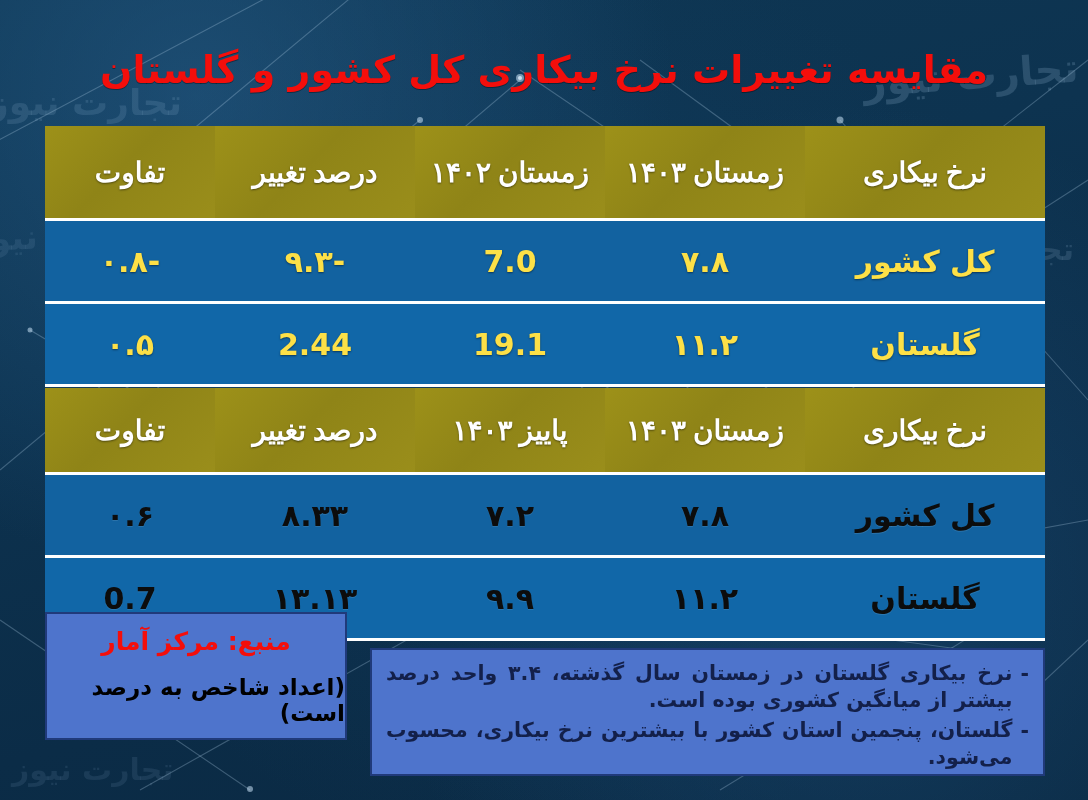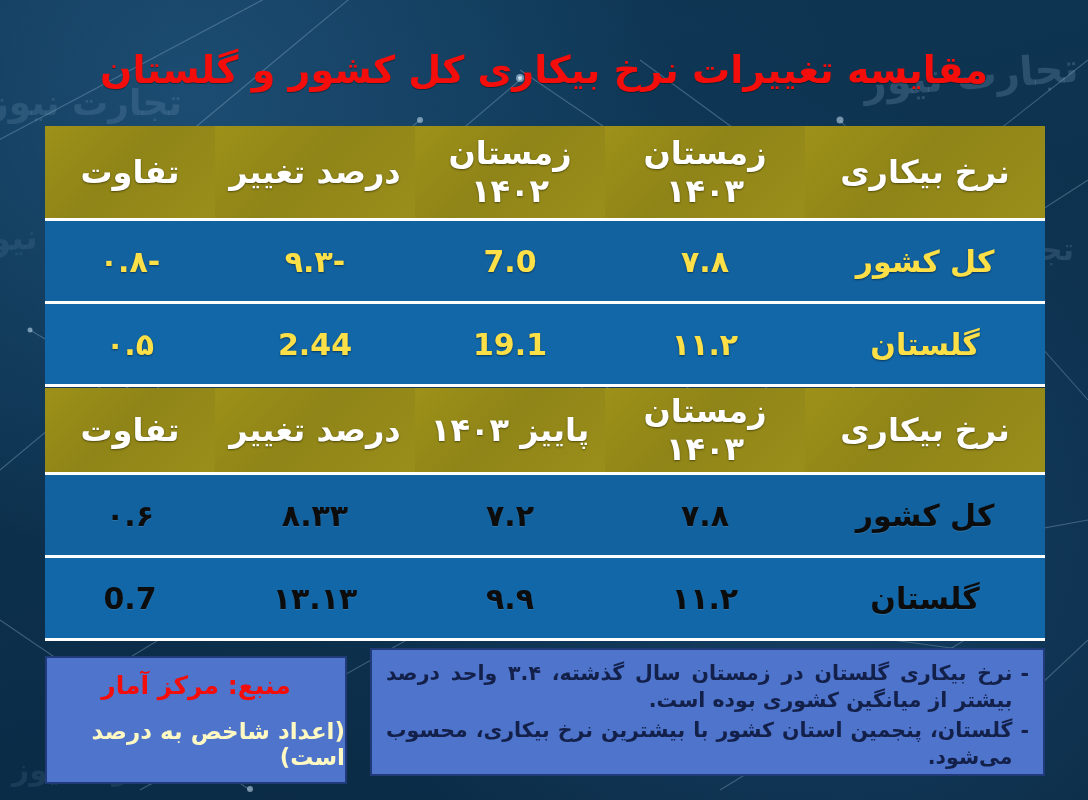--- a/index.html
+++ b/index.html
@@ -69,23 +69,24 @@
     vertical-align:middle;
     font-weight:bold;
     border-bottom:3px solid #ffffff;
   }
   .tbl tr:last-child td{border-bottom:3px solid #ffffff;}
 
   .hdr-row th{
     height:92px;
     background:linear-gradient(135deg,#9d9119 0%,#8f8417 45%,#9a8e1b 100%);
     color:#ffffff;
-    font-size:32px;
+    font-size:28px;
     text-shadow:0 1px 2px rgba(0,0,0,.45);
     position:relative;
+    font-family:Liberation Serif, serif;
   }
   #table-two .hdr-row th{height:84px;}
 
   .data-row td{
     height:80px;
     background:#1262a0;
     font-size:30px;
   }
   .data-row.light td{background:#1167a8;}
   .text-white td{color:#fde047;text-shadow:0 1px 2px rgba(0,0,0,.45);}
@@ -94,31 +95,31 @@
   .col-label{width:240px;}
   .col-a{width:200px;}
   .col-b{width:190px;}
   .col-c{width:200px;}
   .col-d{width:170px;}
 
   .cell-label{font-size:30px;}
 
   
   #source-box{
-    position:absolute;left:45px;top:656px;width:302px;height:128px;
+    position:absolute;left:45px;top:612px;width:302px;height:128px;
     background:#4e74cc;
     border:2px solid #203a7a;
     box-sizing:border-box;
     display:flex;flex-direction:column;
     align-items:center;justify-content:center;
     gap:18px;
     direction:rtl;
   }
   #source-title{color:#f40e0b;font-size:25px;font-weight:bold;}
-  #source-note{color:#fef9c3;font-size:23px;font-weight:bold;}
+  #source-note{color:#000000;font-size:23px;font-weight:bold;}
 
   #notes-box{
     position:absolute;left:370px;top:648px;width:675px;height:128px;
     background:#4e74cc;
     border:2px solid #203a7a;
     box-sizing:border-box;
     padding:10px 14px 8px 14px;
     direction:rtl;
   }
   .note-item{

